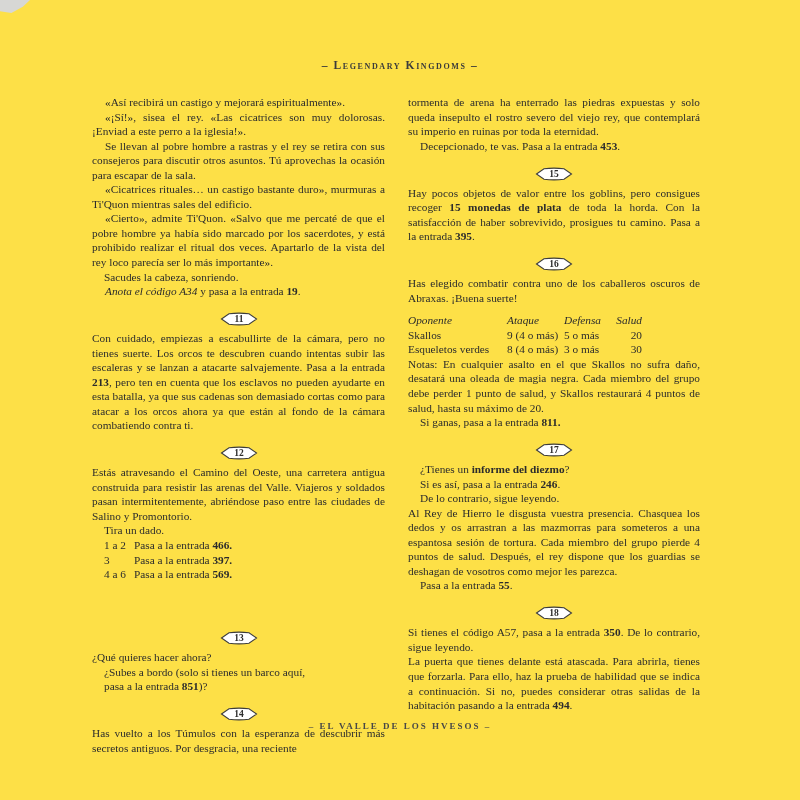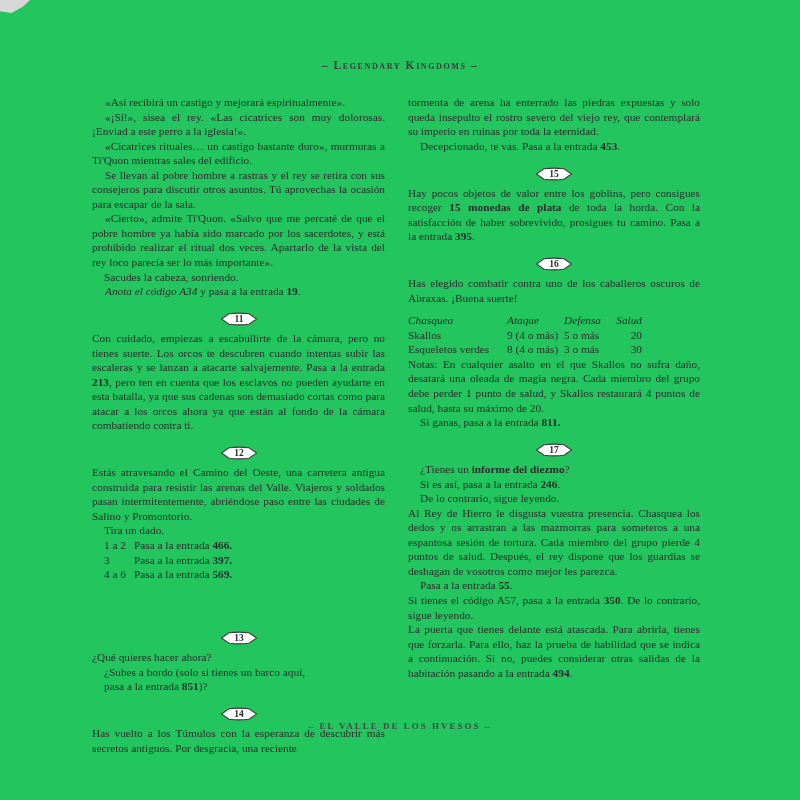--- a/index.html
+++ b/index.html
@@ -1,21 +1,21 @@
 <!DOCTYPE html>
 <html lang="es"><head>
 <meta charset="utf-8">
 <style>
   html,body{margin:0;padding:0;}
   body{
     width:800px;height:800px;overflow:hidden;position:relative;
     background:#ffffff;color:#2c2c2c;
     font-family:"Liberation Serif","DejaVu Serif",serif;
   }
-  .page{position:absolute;inset:0;background:#22c55e;}
+  .page{position:absolute;inset:0;background:#fde047;}
   .artifact{
     position:absolute;top:0;left:0;width:30px;height:13px;background:#d7d7d5;
     clip-path:polygon(0 0,100% 0,76% 52%,38% 100%,0 86%);
   }
   .hdr{
     position:absolute;top:59px;left:0;width:100%;text-align:center;
     font-size:11.5px;font-variant:small-caps;letter-spacing:1.6px;
     font-weight:600;color:#3b3b3b;
   }
   .ftr{
@@ -48,22 +48,22 @@
 </style>
 </head>
 <body>
 
 <div class="page">
   <div class="artifact"></div>
   <div class="hdr">– Legendary Kingdoms –</div>
   <div class="col left">
       <div class="p ind"><span>«Así recibirá un castigo y mejorará espiritualmente».</span></div>
       <div class="p ind"><span>«¡Sí!», sisea el rey. «Las cicatrices son muy dolorosas. ¡Enviad a este perro a la iglesia!».</span></div>
+      <div class="p ind"><span>Se llevan al pobre hombre a rastras y el rey se retira con sus consejeros para discutir otros asuntos. Tú aprovechas la ocasión para escapar de la sala.</span></div>
       <div class="p ind"><span>«Cicatrices rituales… un castigo bastante duro», murmuras a Ti'Quon mientras sales del edificio.</span></div>
-      <div class="p ind"><span>Se llevan al pobre hombre a rastras y el rey se retira con sus consejeros para discutir otros asuntos. Tú aprovechas la ocasión para escapar de la sala.</span></div>
       <div class="p ind"><span>«Cierto», admite Ti'Quon. «Salvo que me percaté de que el pobre hombre ya había sido marcado por los sacerdotes, y está prohibido realizar el ritual dos veces. Apartarlo de la vista del rey loco parecía ser lo más importante».</span></div>
       <div class="line ind"><span>Sacudes la cabeza, sonriendo.</span></div>
       <div class="p ind"><span class=" i">Anota el código A34</span><span> y pasa a la entrada </span><span class="b">19</span><span>.</span></div>
       <div class="badge-row"><svg width="38" height="14" viewBox="0 0 38 14">
           <path d="M1.5 7 L9 1.8 Q19 0.5 29 1.8 L36.5 7 L29 12.2 Q19 13.5 9 12.2 Z" fill="#ffffff" stroke="#3d3d3d" stroke-width="1.1"></path>
           <text x="19" y="10.4" text-anchor="middle" font-size="9.5" font-weight="bold" fill="#2c2c2c">11</text>
         </svg></div>
       <div class="p"><span>Con cuidado, empiezas a escabullirte de la cámara, pero no tienes suerte. Los orcos te descubren cuando intentas subir las escaleras y se lanzan a atacarte salvajemente. Pasa a la entrada </span><span class="b">213</span><span>, pero ten en cuenta que los esclavos no pueden ayudarte en esta batalla, ya que sus cadenas son demasiado cortas como para atacar a los orcos ahora ya que están al fondo de la cámara combatiendo contra ti.</span></div>
       <div class="badge-row"><svg width="38" height="14" viewBox="0 0 38 14">
           <path d="M1.5 7 L9 1.8 Q19 0.5 29 1.8 L36.5 7 L29 12.2 Q19 13.5 9 12.2 Z" fill="#ffffff" stroke="#3d3d3d" stroke-width="1.1"></path>
@@ -95,21 +95,21 @@
           <text x="19" y="10.4" text-anchor="middle" font-size="9.5" font-weight="bold" fill="#2c2c2c">15</text>
         </svg></div>
       <div class="p"><span>Hay pocos objetos de valor entre los goblins, pero consigues recoger </span><span class="b">15 monedas de plata</span><span> de toda la horda. Con la satisfacción de haber sobrevivido, prosigues tu camino. Pasa a la entrada </span><span class="b">395</span><span>.</span></div>
       <div class="badge-row"><svg width="38" height="14" viewBox="0 0 38 14">
           <path d="M1.5 7 L9 1.8 Q19 0.5 29 1.8 L36.5 7 L29 12.2 Q19 13.5 9 12.2 Z" fill="#ffffff" stroke="#3d3d3d" stroke-width="1.1"></path>
           <text x="19" y="10.4" text-anchor="middle" font-size="9.5" font-weight="bold" fill="#2c2c2c">16</text>
         </svg></div>
       <div class="p"><span>Has elegido combatir contra uno de los caballeros oscuros de Abraxas. ¡Buena suerte!</span></div>
       <div class="tbl">
         <div class="trow">
-          <div class="c hc">Chasquea</div>
+          <div class="c hc">Oponente</div>
           <div class="c hc">Ataque</div>
           <div class="c hc">Defensa</div>
           <div class="c hc ctr">Salud</div>
         </div>
         <div class="trow">
           <div class="c">Skallos</div>
           <div class="c">9 (4 o más)</div>
           <div class="c">5 o más</div>
           <div class="c ctr">20</div>
         </div>
@@ -124,17 +124,21 @@
       <div class="line ind"><span>Si ganas, pasa a la entrada </span><span class="b">811.</span></div>
       <div class="badge-row"><svg width="38" height="14" viewBox="0 0 38 14">
           <path d="M1.5 7 L9 1.8 Q19 0.5 29 1.8 L36.5 7 L29 12.2 Q19 13.5 9 12.2 Z" fill="#ffffff" stroke="#3d3d3d" stroke-width="1.1"></path>
           <text x="19" y="10.4" text-anchor="middle" font-size="9.5" font-weight="bold" fill="#2c2c2c">17</text>
         </svg></div>
       <div class="line ind"><span>¿Tienes un </span><span class="b">informe del diezmo</span><span>?</span></div>
       <div class="line ind"><span>Si es así, pasa a la entrada </span><span class="b">246</span><span>.</span></div>
       <div class="line ind"><span>De lo contrario, sigue leyendo.</span></div>
       <div class="p"><span>Al Rey de Hierro le disgusta vuestra presencia. Chasquea los dedos y os arrastran a las mazmorras para someteros a una espantosa sesión de tortura. Cada miembro del grupo pierde 4 puntos de salud. Después, el rey dispone que los guardias se deshagan de vosotros como mejor les parezca.</span></div>
       <div class="line ind"><span>Pasa a la entrada </span><span class="b">55</span><span>.</span></div>
+      <div class="badge-row"><svg width="38" height="14" viewBox="0 0 38 14">
+          <path d="M1.5 7 L9 1.8 Q19 0.5 29 1.8 L36.5 7 L29 12.2 Q19 13.5 9 12.2 Z" fill="#ffffff" stroke="#3d3d3d" stroke-width="1.1"></path>
+          <text x="19" y="10.4" text-anchor="middle" font-size="9.5" font-weight="bold" fill="#2c2c2c">18</text>
+        </svg></div>
       <div class="p"><span>Si tienes el código A57, pasa a la entrada </span><span class="b">350</span><span>. De lo contrario, sigue leyendo.</span></div>
       <div class="p"><span>La puerta que tienes delante está atascada. Para abrirla, tienes que forzarla. Para ello, haz la prueba de habilidad que se indica a continuación. Si no, puedes considerar otras salidas de la habitación pasando a la entrada </span><span class="b">494</span><span>.</span></div>
     </div>
   <div class="ftr">– El Valle de los Hvesos –</div>
 </div>
 
 </body></html>

